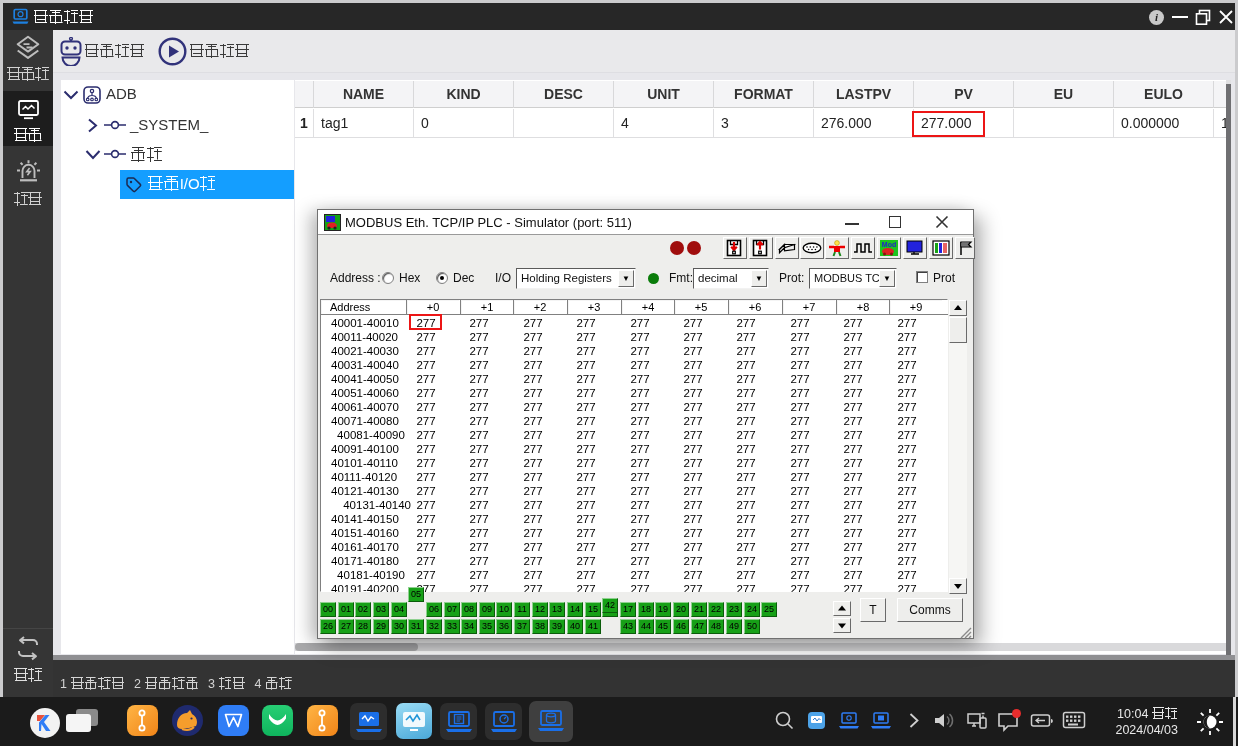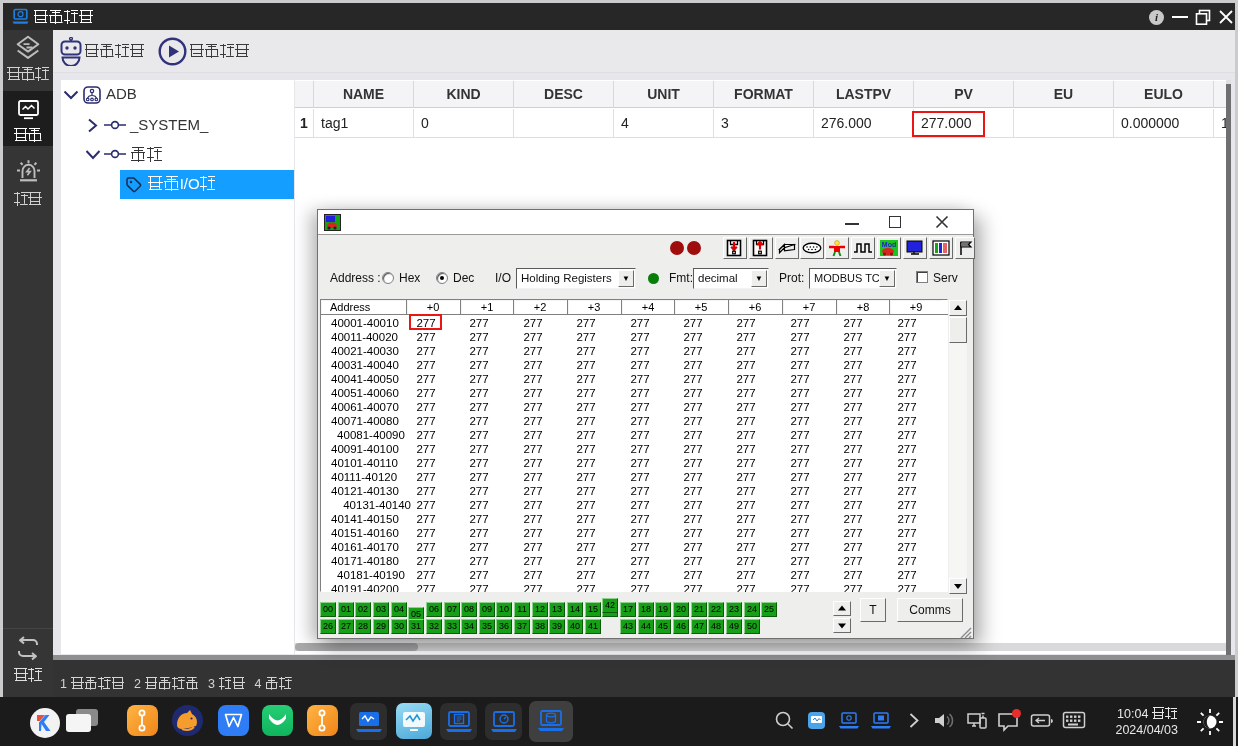--- a/index.html
+++ b/index.html
@@ -223,20 +223,21 @@
 
   <div id="dialog">
     <div class="abs" style="left:0;top:0;width:655px;height:25px;background:#fff;border-bottom:1px solid #9a9a9a">
       <svg class="abs" style="left:6px;top:4px" width="17" height="17" viewBox="0 0 17 17">
           <rect x="0.5" y="0.5" width="16" height="16" fill="#16a316" stroke="#222"></rect>
           <rect x="2" y="2" width="9" height="6" fill="#2222dd"></rect>
           <path d="M3 12c0-2 2-3.5 5-3.5s5 1.5 5 3.5l-1 2H4z" fill="#d22"></path>
           <circle cx="5" cy="14" r="1.6" fill="#222"></circle>
           <circle cx="11" cy="14" r="1.6" fill="#222"></circle>
         </svg>
+      <div class="abs" style="left:27px;top:5px;font-size:13px;color:#111">MODBUS Eth. TCP/IP PLC - Simulator (port: 511)</div>
       <div class="abs" style="left:527px;top:13px;width:14px;height:2px;background:#333"></div>
       <div class="abs" style="left:571px;top:6px;width:12px;height:12px;border:1.5px solid #333"></div>
       <svg class="abs" style="left:617px;top:5px" width="14" height="14" viewBox="0 0 14 14">
           <path d="M1.5 1.5l11 11M12.5 1.5l-11 11" stroke="#333" stroke-width="1.6"></path>
         </svg>
     </div>
     <div class="abs rdot" style="left:352px;top:31px"></div>
     <div class="abs rdot" style="left:369px;top:31px"></div>
     <div class="abs tb" style="left:405px">
         <svg width="22" height="18" viewBox="0 0 22 18">
@@ -326,21 +327,21 @@
       </div>
     <div class="abs" style="left:135px;top:61px;font-size:12px;color:#111">Dec</div>
     <div class="abs" style="left:177px;top:61px;font-size:12px;color:#111">I/O</div>
     <div class="abs dd" style="left:198px;top:58px;width:120px">Holding Registers<div class="ddb">▼</div></div>
     <div class="abs" style="left:330px;top:63px;width:11px;height:11px;border-radius:50%;background:#0a7c0a"></div>
     <div class="abs" style="left:351px;top:61px;font-size:12px;color:#111">Fmt:</div>
     <div class="abs dd" style="left:375px;top:58px;width:76px">decimal<div class="ddb">▼</div></div>
     <div class="abs" style="left:461px;top:61px;font-size:12px;color:#111">Prot:</div>
     <div class="abs dd" style="left:491px;top:58px;width:88px;font-size:11px">MODBUS TCF<div class="ddb">▼</div></div>
     <div class="abs" style="left:598px;top:61px;width:12px;height:12px;background:#fff;border:1px solid #808080;box-shadow:inset 1px 1px 0 #404040"></div>
-    <div class="abs" style="left:615px;top:61px;font-size:12px;color:#111">Serv</div>
+    <div class="abs" style="left:615px;top:61px;font-size:12px;color:#111">Prot</div>
 
     <div class="abs" style="left:2px;top:89px;width:628px;height:293px;background:#fff;border:1px solid;border-color:#808080 #fff #fff #808080"></div>
     <div class="abs" style="left:2px;top:104px;width:628px;height:1px;background:#808080"></div>
     <div class="abs ghc" style="left:2px;top:90px;width:86px;text-align:left;padding-left:9px">Address</div>
       <div class="abs ghc" style="left:88px;top:90px;width:53px">+0</div>
       <div class="abs ghc" style="left:142px;top:90px;width:53px">+1</div>
       <div class="abs ghc" style="left:195px;top:90px;width:53px">+2</div>
       <div class="abs ghc" style="left:249px;top:90px;width:53px">+3</div>
       <div class="abs ghc" style="left:303px;top:90px;width:53px">+4</div>
       <div class="abs ghc" style="left:356px;top:90px;width:53px">+5</div>
@@ -585,21 +586,21 @@
         <svg width="16" height="14" viewBox="0 0 16 14">
           <path d="M8 10L4 5h8z" fill="#000"></path>
         </svg>
       </div>
 
     <div class="abs gcell" style="left:2px;top:392px">00</div>
       <div class="abs gcell" style="left:20px;top:392px">01</div>
       <div class="abs gcell" style="left:37px;top:392px">02</div>
       <div class="abs gcell" style="left:55px;top:392px">03</div>
       <div class="abs gcell" style="left:73px;top:392px">04</div>
-      <div class="abs gcell" style="left:90px;top:397px">05</div>
+      <div class="abs gcell" style="left:90px;top:377px">05</div>
       <div class="abs gcell" style="left:108px;top:392px">06</div>
       <div class="abs gcell" style="left:126px;top:392px">07</div>
       <div class="abs gcell" style="left:143px;top:392px">08</div>
       <div class="abs gcell" style="left:161px;top:392px">09</div>
       <div class="abs gcell" style="left:178px;top:392px">10</div>
       <div class="abs gcell" style="left:196px;top:392px">11</div>
       <div class="abs gcell" style="left:214px;top:392px">12</div>
       <div class="abs gcell" style="left:231px;top:392px">13</div>
       <div class="abs gcell" style="left:249px;top:392px">14</div>
       <div class="abs gcell" style="left:267px;top:392px">15</div>

